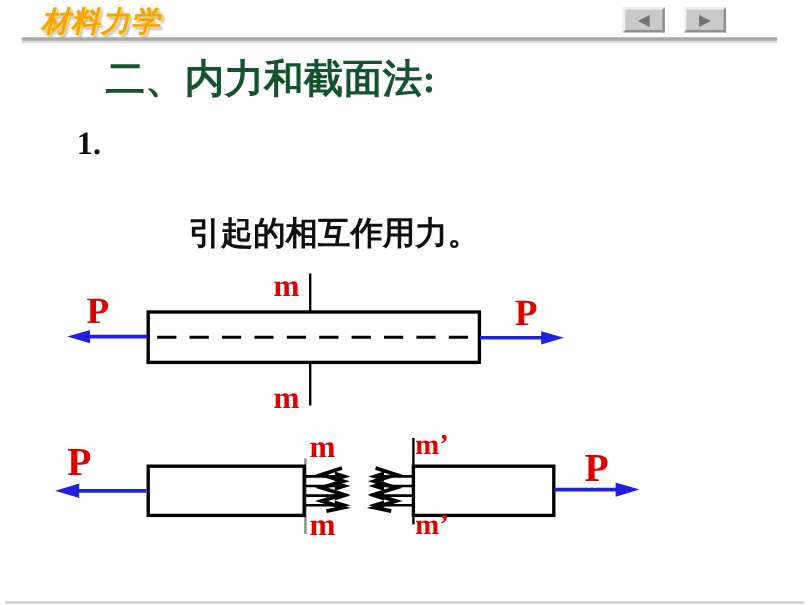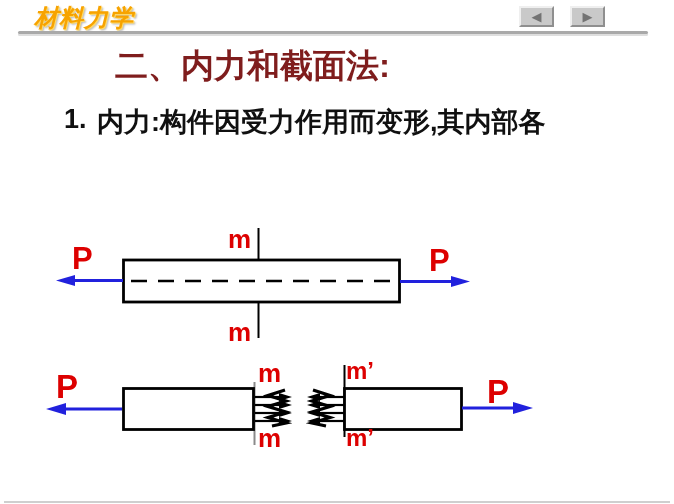--- a/index.html
+++ b/index.html
@@ -1,39 +1,39 @@
 <!DOCTYPE html>
 <html><head>
 <meta charset="utf-8">
 <style>
   html,body{margin:0;padding:0;}
   body{width:674px;height:504px;background:#fff;overflow:hidden;}
   #stage{position:relative;width:644px;height:504px;background:#ffffff;
-         font-family:Liberation Sans, sans-serif;}
+         font-family:Liberation Serif, serif;}
 
   
   .logo{position:absolute;left:34px;top:2px;font-size:24px;font-weight:bold;
         font-style:italic;letter-spacing:1px;color:#f7a300;
         text-shadow:1px 1px 0 #ffd966, 2px 2px 2px #b9b9b9;white-space:nowrap;}
   .nav-btn{position:absolute;top:6px;width:35px;height:21px;background:#c9c9c9;
            border-top:2px solid #efefef;border-left:2px solid #efefef;
            border-right:2px solid #8f8f8f;border-bottom:2px solid #8f8f8f;
            display:flex;align-items:center;justify-content:center;cursor:pointer;
            box-sizing:border-box;}
   .nav-btn .tri{font-size:13px;color:#737373;line-height:1;}
   #btn-back{left:519px;}
   #btn-fwd{left:570px;}
   .header-rule{position:absolute;left:18px;top:31px;width:630px;height:3px;
                background:#a9a9a9;border-radius:2px;box-shadow:0 2px 0 #dedede;}
   .bottom-rule{position:absolute;left:4px;top:501px;width:666px;height:2px;
                background:#cfcfcf;}
 
   
   .title{position:absolute;left:88px;top:44px;font-size:33px;font-weight:bold;
-         color:#7f1d1d;white-space:nowrap;margin-left:27px;}
+         color:#14532d;white-space:nowrap;}
   .body-num{position:absolute;left:64px;top:104px;font-size:27px;font-weight:bold;color:#101010;}
   .body-line{position:absolute;font-size:27px;font-weight:bold;color:#101010;white-space:nowrap;}
   #line1{left:97px;top:104px;}
   #line2{left:157px;top:141px;}
   #line3{left:157px;top:176px;}
 
   
   .diagram{position:absolute;left:0;width:674px;}
   #diagram1{top:224px;height:118px;}
   #diagram2{top:358px;height:102px;}
@@ -65,21 +65,21 @@
   <div class="nav-btn" id="btn-back">
     <span class="tri">◀</span>
   </div>
   <div class="nav-btn" id="btn-fwd">
     <span class="tri">▶</span>
   </div>
   <div class="header-rule"></div>
 
   <div class="title">二、内力和截面法:</div>
   <div class="body-num">1.</div>
-  <div class="body-line" id="line1">内力:构件因受力作用而变形,其内部各</div>
+  <div class="body-line" id="line3">引起的相互作用力。</div>
 
   <div class="diagram" id="diagram1">
     <svg width="674" height="118" viewBox="0 0 674 118">
       <line x1="258.5" y1="4" x2="258.5" y2="114" stroke="#000" stroke-width="2"></line>
       <rect x="123.5" y="36" width="276" height="42" fill="#ffffff" stroke="#000" stroke-width="2.8"></rect>
       <line x1="131" y1="57" x2="394" y2="57" stroke="#000" stroke-width="2.6" stroke-dasharray="16 11"></line>
       <line x1="123" y1="56.5" x2="73" y2="56.5" stroke="#2121dd" stroke-width="3"></line>
       <polygon points="56,56.5 75,51 75,62" fill="#2121dd"></polygon>
       <line x1="400" y1="57.5" x2="452" y2="57.5" stroke="#2121dd" stroke-width="3"></line>
       <polygon points="470,57.5 451,52 451,63" fill="#2121dd"></polygon>

